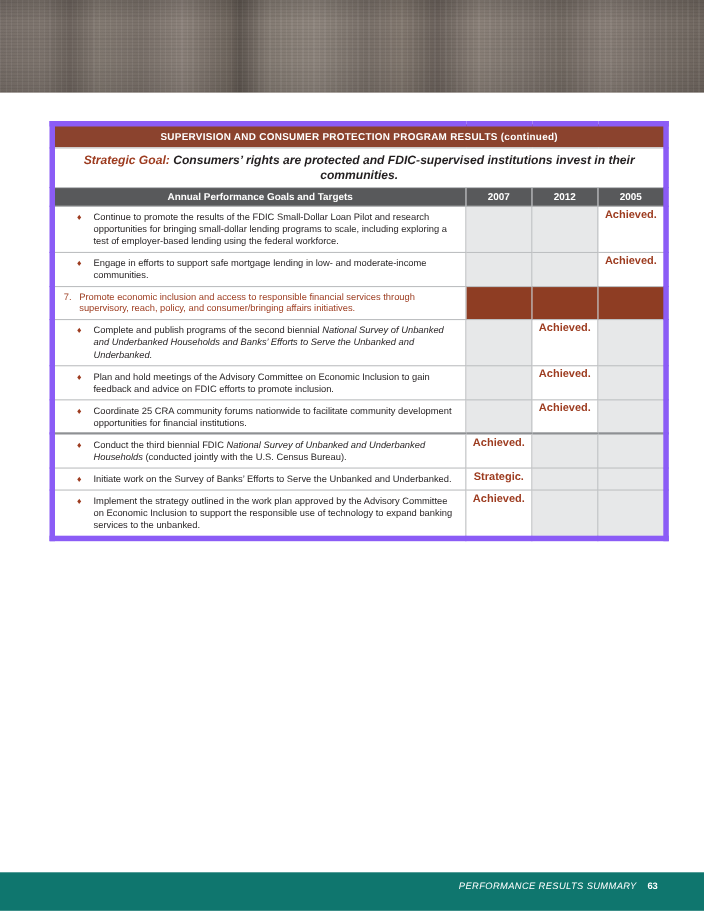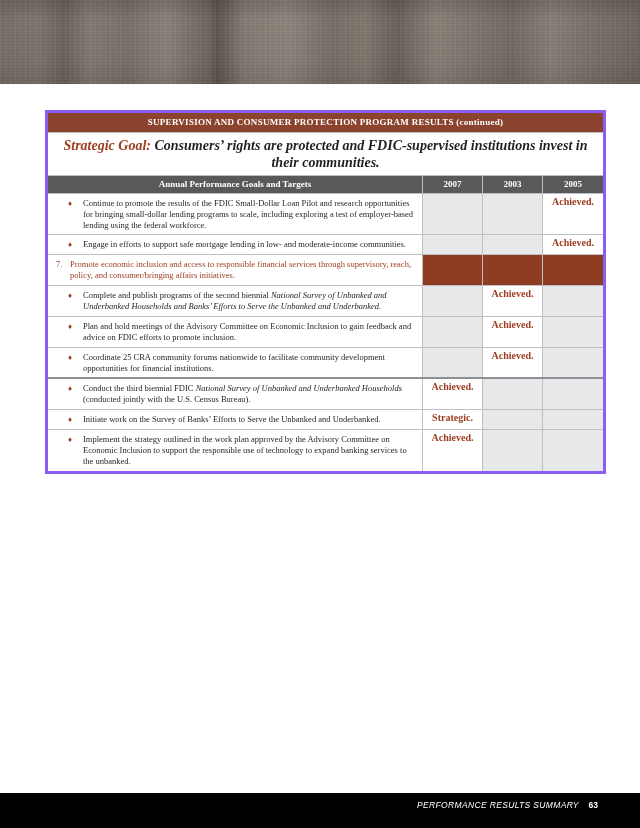--- a/index.html
+++ b/index.html
@@ -21,33 +21,33 @@
         #786f69 0%, #7e756e 6%, #6d645e 10%, #837a72 14%, #7a716a 20%,
         #8b817a 26%, #70675f 32.5%, #5f5751 34%, #847b73 38%, #8d847c 45%,
         #786f68 52%, #82786f 57%, #6b625c 62%, #8a8078 68%, #7f766f 74%,
         #746b64 80%, #887e77 86%, #7b726b 92%, #6f665f 100%);
   }
 
   
   table.goals {
     position:absolute; left:45px; top:110px; width:558px;
     border-collapse:collapse; table-layout:fixed;
-    border:3px solid #8b5cf6;
-    font-size:8.5px; line-height:1.28; color:#231f20;font-family:Liberation Serif, serif;
+    border:5px solid #8b5cf6;
+    font-size:8.5px; line-height:1.28; color:#231f20;
   }
   table.goals td { border:1px solid #bdbfc1; vertical-align:top; }
 
   td.title-bar {
     background:#8b432e; color:#ffffff; text-align:center;
     font-weight:bold; font-size:9px; letter-spacing:0.03em;
     padding:4px 2px 3px 2px;
   }
   td.strategic {
     background:#ffffff; text-align:center; font-weight:bold; font-style:italic;
-    font-size:14px; padding:4px 2px 3px 2px;
+    font-size:11px; padding:4px 2px 3px 2px;
   }
   .strategic .label { color:#9d3c20; }
   .strategic .text { color:#231f20; }
 
   tr.col-head td {
     background:#58595b; color:#ffffff; font-weight:bold; font-size:9px;
     text-align:center; padding:3px 1px 2px 1px; vertical-align:middle;
   }
 
   td.goal-cell { background:#ffffff; padding:4px 6px 4px 0; }
@@ -67,21 +67,21 @@
   td.year-cell { text-align:center; vertical-align:middle; padding:2px 2px; }
   td.year-cell.empty  { background:#e7e8e9; }
   td.year-cell.filled { background:#8e3d23; }
   td.year-cell.result { background:#ffffff; color:#9d3c20; font-weight:bold; font-size:10px; }
 
   tr.divider-top td { border-top:2px solid #8e9093; }
 
   
   .footer-bar {
     position:absolute; left:0; bottom:0; width:640px; height:35px;
-    background:#000000; color:#ffffff;
+    background:#0f766e; color:#ffffff;
     text-align:right; padding:7px 42px 0 0;
     font-size:8.5px; letter-spacing:0.04em;
   }
   .footer-bar .flabel { font-style:italic; }
   .footer-bar .fpage  { font-weight:bold; margin-left:7px; letter-spacing:0; }
 </style>
 </head>
 <body>
 
 <div class="banner"></div>
@@ -99,21 +99,21 @@
     </tr>
     <tr>
       <td class="strategic" colspan="4">
         <span class="label">Strategic Goal:</span>
         <span class="text">Consumers’ rights are protected and FDIC-supervised institutions invest in their communities.</span>
       </td>
     </tr>
     <tr class="col-head">
       <td>Annual Performance Goals and Targets</td>
       <td>2007</td>
-      <td>2003</td>
+      <td>2012</td>
       <td>2005</td>
     </tr>
 
   <tr>
         <td class="goal-cell">
           <div class="goal-row">
             <span class="marker bullet">♦</span>
             <span class="gtext"><span>Continue to promote the results of the FDIC Small-Dollar Loan Pilot and research opportunities for bringing small-dollar lending programs to scale, including exploring a test of employer-based lending using the federal workforce.</span></span>
           </div>
         </td>

